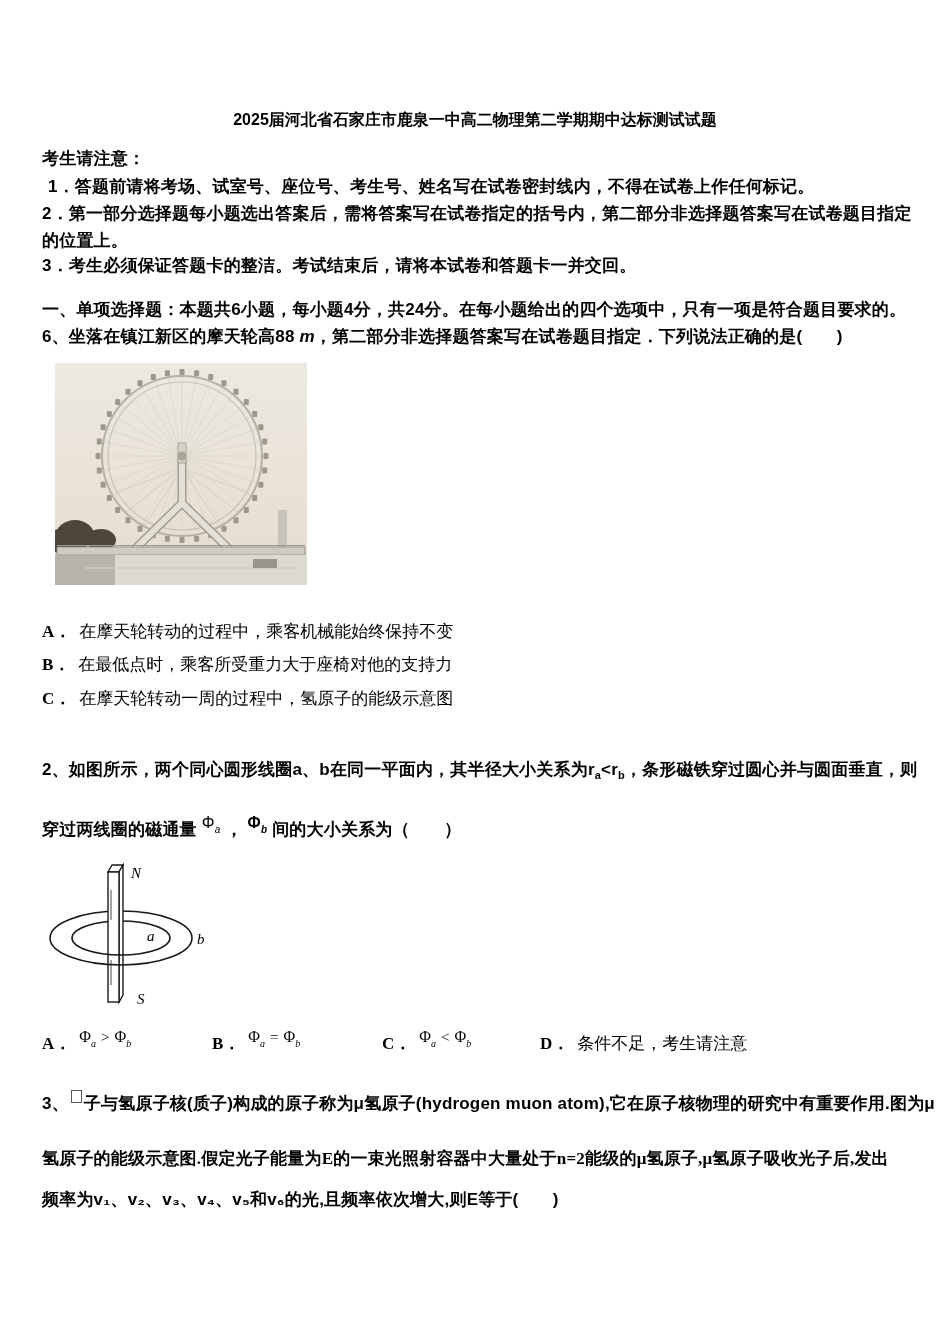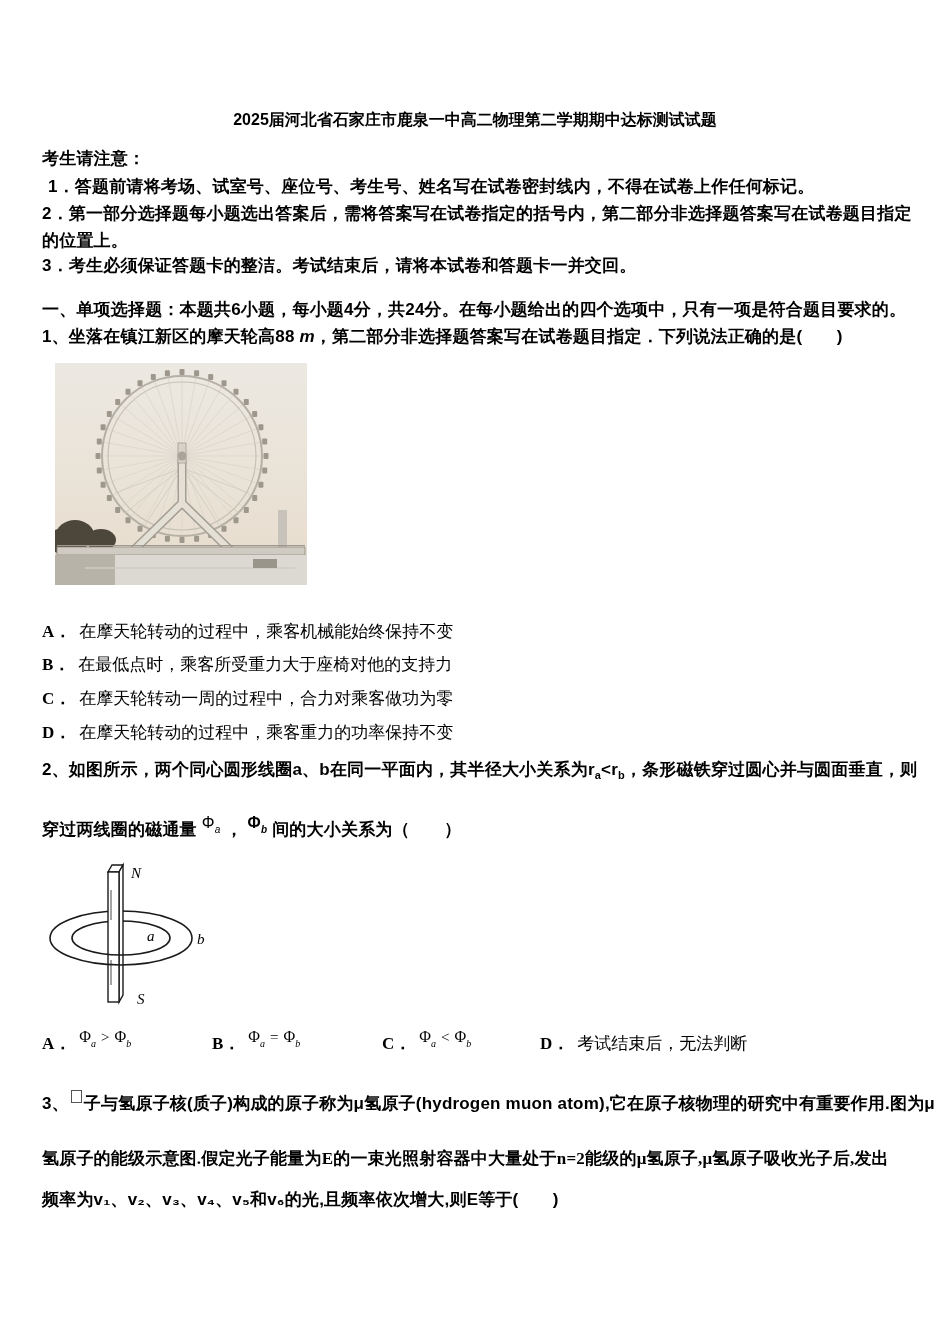--- a/index.html
+++ b/index.html
@@ -35,21 +35,21 @@
 
   <div class="line hei" style="left:42px; top:149px;">考生请注意：</div>
   <div class="line hei" style="left:48px; top:177px;">1．答题前请将考场、试室号、座位号、考生号、姓名写在试卷密封线内，不得在试卷上作任何标记。</div>
   <div class="line hei" style="left:42px; top:204px;">2．第一部分选择题每小题选出答案后，需将答案写在试卷指定的括号内，第二部分非选择题答案写在试卷题目指定</div>
   <div class="line hei" style="left:42px; top:231px;">的位置上。</div>
   <div class="line hei" style="left:42px; top:256px;">3．考生必须保证答题卡的整洁。考试结束后，请将本试卷和答题卡一并交回。</div>
 
   <div class="line hei" style="left:42px; top:300px;">一、单项选择题：本题共6小题，每小题4分，共24分。在每小题给出的四个选项中，只有一项是符合题目要求的。</div>
 
   <div class="line hei" style="left:42px; top:327px;">
-    <span>1、坐落在镇江新区的摩天轮高88 </span><span class="var-italic">m</span><span>，第二部分非选择题答案写在试卷题目指定．下列说法正确的是(　　)</span>
+    <span>6、坐落在镇江新区的摩天轮高88 </span><span class="var-italic">m</span><span>，第二部分非选择题答案写在试卷题目指定．下列说法正确的是(　　)</span>
   </div>
 
   <div class="figure" style="left:55px; top:363px; width:252px; height:222px;">
     <svg width="252" height="222" viewBox="0 0 252 222">
       <defs>
         <linearGradient id="sky" x1="0" y1="0" x2="0" y2="1">
           <stop offset="0" stop-color="#ece9e2"></stop>
           <stop offset="0.7" stop-color="#e9e0d3"></stop>
           <stop offset="1" stop-color="#e7dbcc"></stop>
         </linearGradient>
@@ -176,24 +176,21 @@
     </svg>
   </div>
 
   <div class="line" style="left:42px; top:622px;">
     <span class="opt-label">A．</span><span>在摩天轮转动的过程中，乘客机械能始终保持不变</span>
   </div>
   <div class="line" style="left:42px; top:655px;">
     <span class="opt-label">B．</span><span>在最低点时，乘客所受重力大于座椅对他的支持力</span>
   </div>
   <div class="line" style="left:42px; top:689px;">
-    <span class="opt-label">C．</span><span>在摩天轮转动一周的过程中，合力对乘客做功为零</span>
-  </div>
-  <div class="line" style="left:42px; top:723px;">
-    <span class="opt-label">D．</span><span>在摩天轮转动的过程中，乘客重力的功率保持不变</span>
+    <span class="opt-label">C．</span><span>在摩天轮转动一周的过程中，氢原子的能级示意图</span>
   </div>
 
   <div class="line hei" style="left:42px; top:760px;">
     <span>2、如图所示，两个同心圆形线圈a、b在同一平面内，其半径大小关系为r</span><sub style="font-size:11px;">a</sub><span>&lt;r</span><sub style="font-size:11px;">b</sub><span>，条形磁铁穿过圆心并与圆面垂直，则</span>
   </div>
   <div class="line hei" style="left:42px; top:820px;">
     <span>穿过两线圈的磁通量</span>
     <span class="phi-expr" style="font-weight:normal;text-align:right;"><span>Φ</span><span class="p-sub">a</span></span>
     <span>，</span>
     <span class="phi-expr" style="font-weight:bold;"><span>Φ</span><span class="p-sub">b</span></span>
@@ -227,21 +224,21 @@
   <div class="line" style="left:42px; top:1034px;">
     <span class="opt-label">A．</span><span class="phi-expr"><span>Φ</span><span class="p-sub">a</span><span class="phi-op">&gt;</span><span>Φ</span><span class="p-sub">b</span></span>
   </div>
   <div class="line" style="left:212px; top:1034px;">
     <span class="opt-label">B．</span><span class="phi-expr"><span>Φ</span><span class="p-sub">a</span><span class="phi-op">=</span><span>Φ</span><span class="p-sub">b</span></span>
   </div>
   <div class="line" style="left:382px; top:1034px;">
     <span class="opt-label">C．</span><span class="phi-expr"><span>Φ</span><span class="p-sub">a</span><span class="phi-op">&lt;</span><span>Φ</span><span class="p-sub">b</span></span>
   </div>
   <div class="line" style="left:540px; top:1034px;">
-    <span class="opt-label">D．</span><span>考试结束后，无法判断</span>
+    <span class="opt-label">D．</span><span>条件不足，考生请注意</span>
   </div>
 
   <div class="line hei" style="left:42px; top:1094px;">
     <span>3、</span><span class="missing-box"></span><span>子与氢原子核(质子)构成的原子称为μ氢原子(hydrogen muon atom),它在原子核物理的研究中有重要作用.图为μ</span>
   </div>
   <div class="line hei" style="left:42px; top:1149px;font-family:Liberation Serif, serif;">氢原子的能级示意图.假定光子能量为E的一束光照射容器中大量处于n=2能级的μ氢原子,μ氢原子吸收光子后,发出</div>
   <div class="line hei" style="left:42px; top:1190px;">频率为v₁、v₂、v₃、v₄、v₅和v₆的光,且频率依次增大,则E等于(　　)</div>
 
 </div>
 

